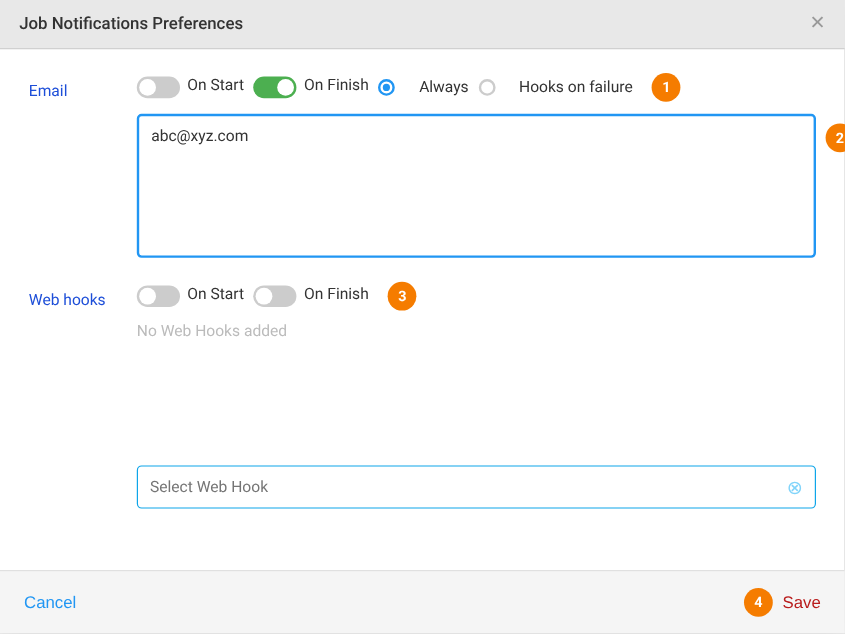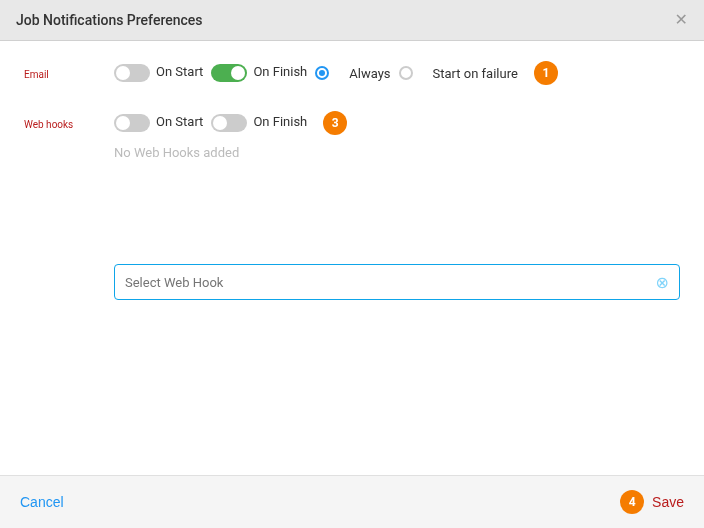--- a/index.html
+++ b/index.html
@@ -48,22 +48,22 @@
       padding: 20px 24px;
       overflow-y: auto;
     }
     .section-row {
       display: flex;
       align-items: flex-start;
       margin-bottom: 16px;
     }
     .section-label {
       width: 90px;
-      font-size: 10px;
-      color: #b91c1c;
+      font-size: 13px;
+      color: #1d4ed8;
       padding-top: 8px;
       flex-shrink: 0;
     }
     .controls-area {
       flex: 1;
     }
     .toggle-row {
       display: flex;
       align-items: center;
       gap: 8px;
@@ -253,26 +253,30 @@
             <span class="toggle-label">On Finish</span>
           </div>
 
           <div class="radio-item">
             <div class="radio-circle selected"></div>
             <span>Always</span>
           </div>
 
           <div class="radio-item">
             <div class="radio-circle"></div>
-            <span>Start on failure</span>
+            <span>Hooks on failure</span>
           </div>
 
           <div class="badge">1</div>
         </div>
 
+        <div style="position:relative;">
+          <textarea class="email-textarea" style="">abc@xyz.com</textarea>
+          <div class="badge" style="position:absolute; top: 8px; right: -32px;">2</div>
+        </div>
       </div>
     </div>
 
     <div class="section-row" style="margin-top: 0;">
       <div class="section-label">Web hooks</div>
       <div class="controls-area">
         <div class="toggle-row">
 
           <div class="toggle-wrap">
             <div class="toggle">

